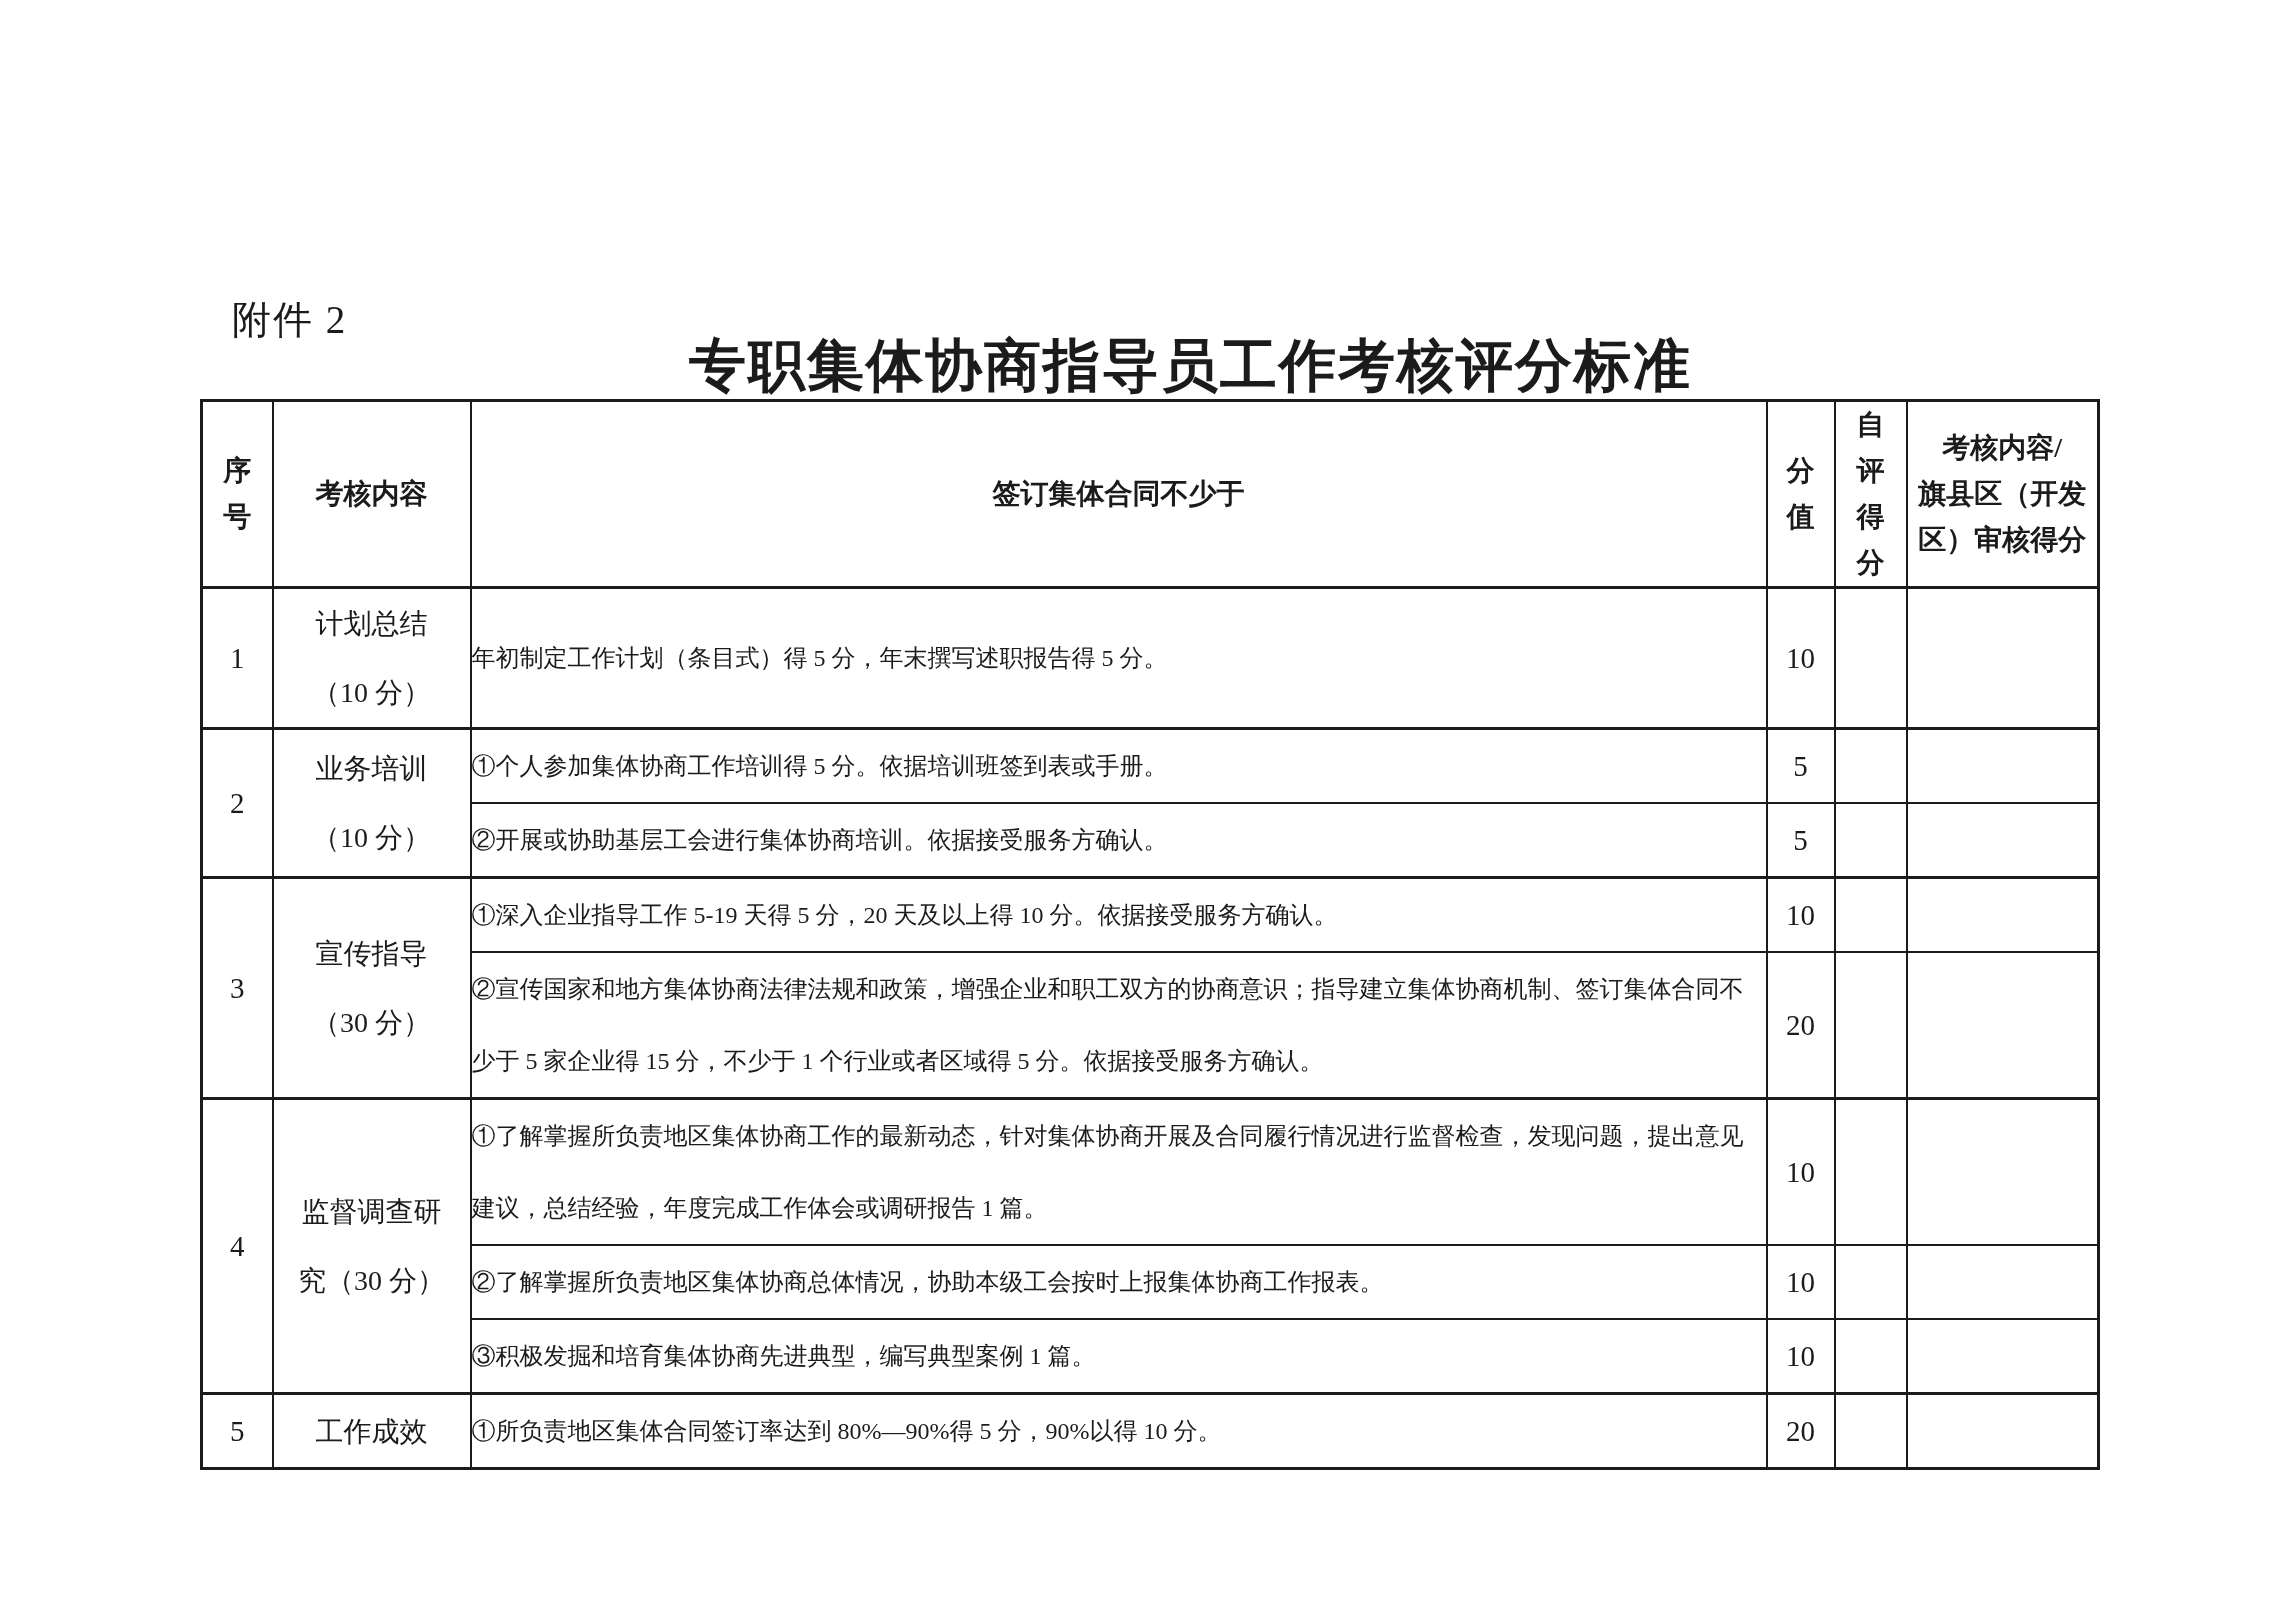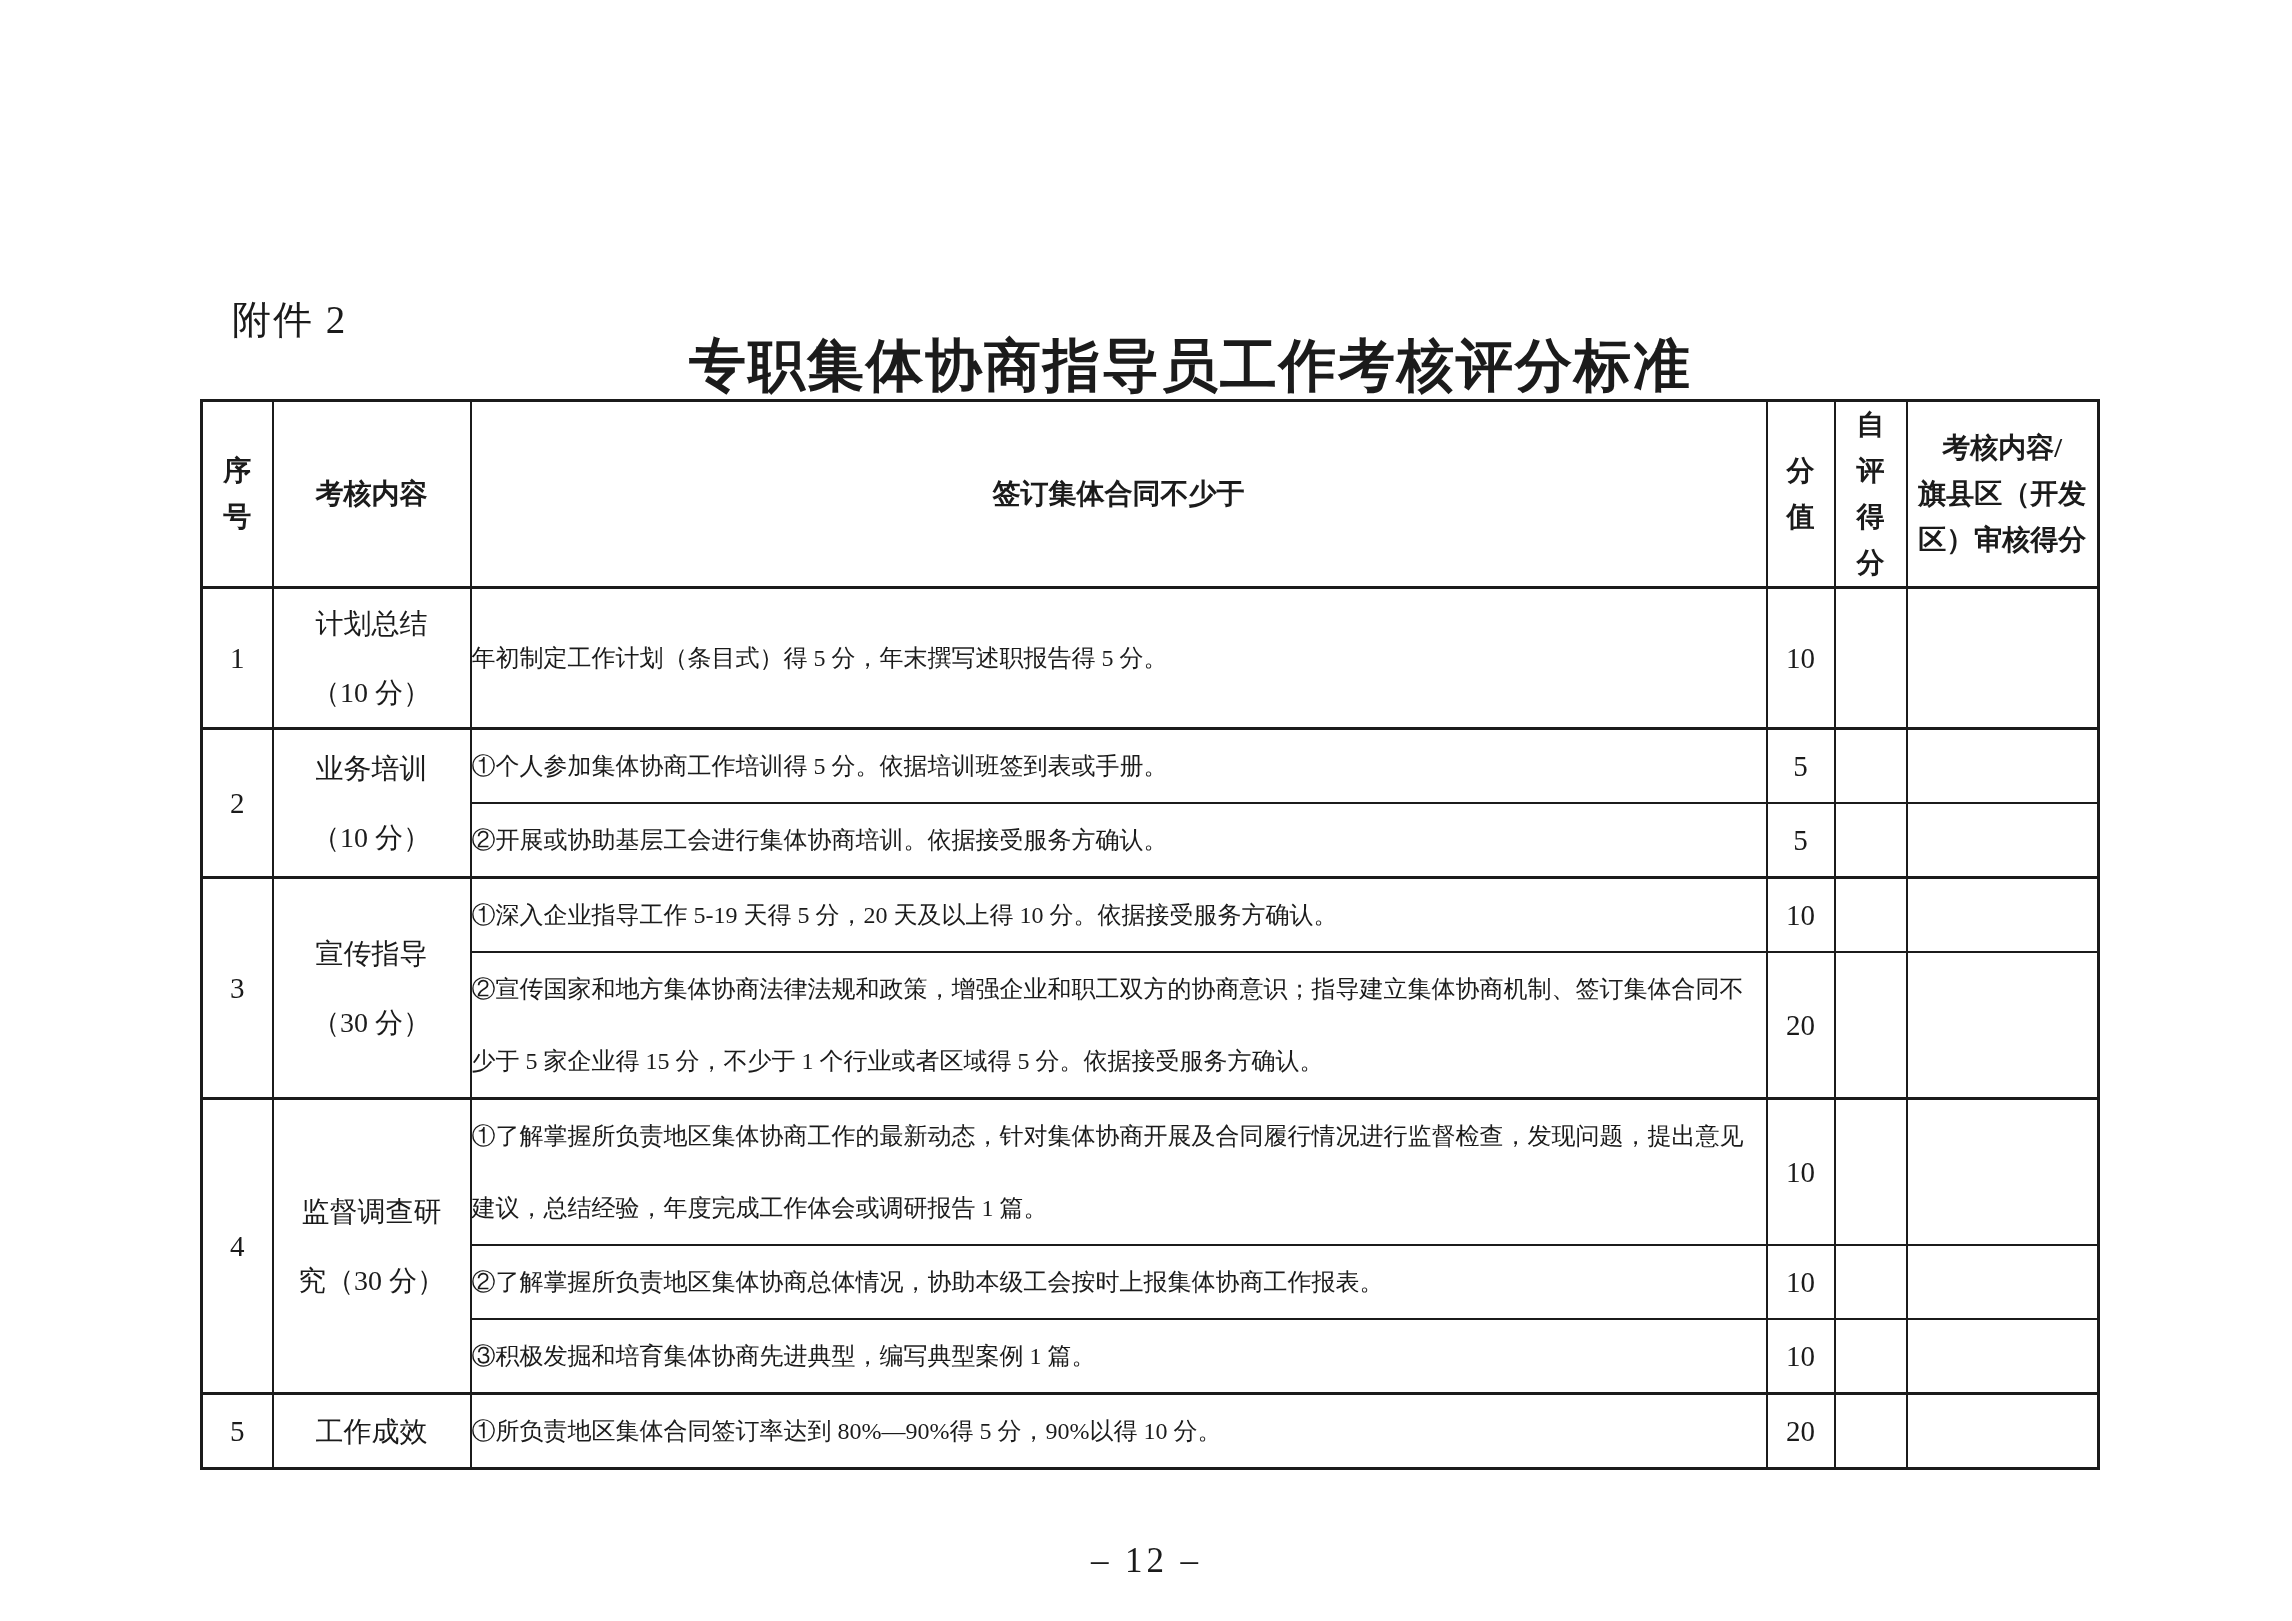--- a/index.html
+++ b/index.html
@@ -223,16 +223,15 @@
         </td>
         <td class="cell-std">①所负责地区集体合同签订率达到 80%—90%得 5 分，90%以得 10 分。</td>
         <td class="cell-score">20</td>
         <td class="cell-fill"></td>
         <td class="cell-fill"></td>
       </tr>
 
     </tbody>
   </table>
 
-  <div class="pageno">– 12 –</div>
 
 </div>
 
 
 </body></html>

